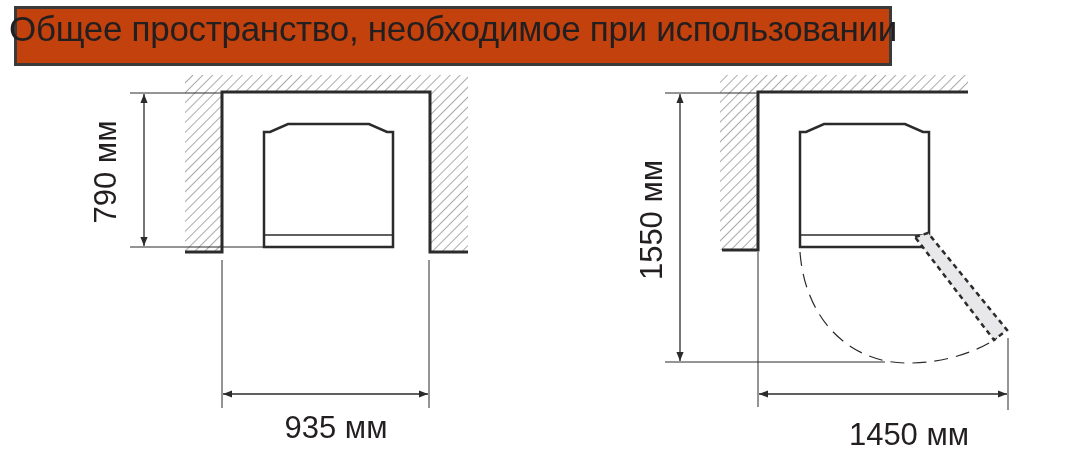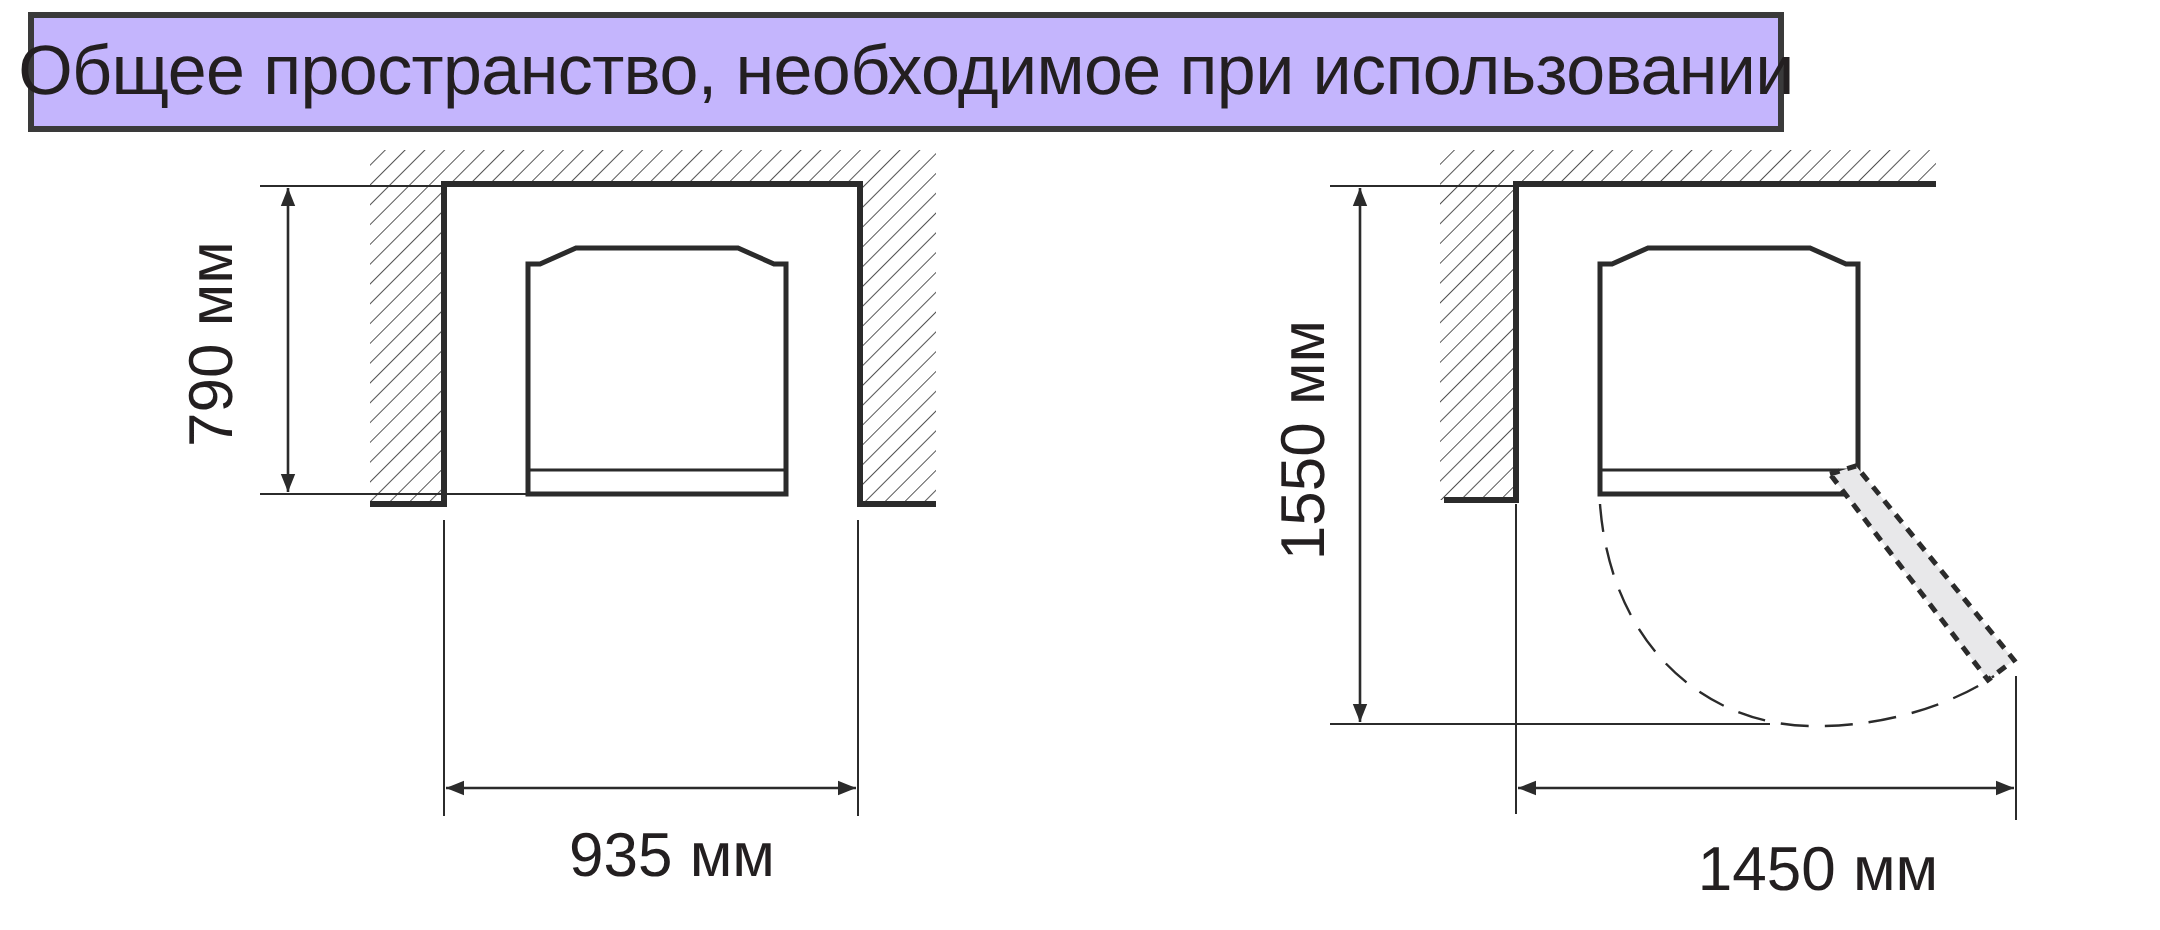--- a/index.html
+++ b/index.html
@@ -1,20 +1,20 @@
 <!DOCTYPE html>
 <html><head>
   <meta charset="utf-8">
   <style>
     html, body { margin: 0; padding: 0; background: #ffffff; }
     body { width: 1080px; height: 465px; position: relative; overflow: hidden;
            font-family: "Liberation Sans", sans-serif; color: #231f20; }
     .title-box { position: absolute; left: 14px; top: 6px; width: 878px; height: 60px;
                  border: 3px solid #3a3a3a; box-sizing: border-box; display: flex;
-                 align-items: center; justify-content: center; background: #c4b5fd; }
+                 justify-content: center; background: #c2410c; }
     .title-text { font-size: 35px; letter-spacing: -0.3px; color: #231f20; white-space: nowrap; }
     svg.diagram { position: absolute; left: 0; top: 0; }
     .dim-label { position: absolute; font-size: 31px; color: #231f20; white-space: nowrap; }
     .dim-label.vertical { transform: translate(-50%, -50%) rotate(-90deg); transform-origin: center; }
     .dim-label.horizontal { transform: translate(-50%, -50%); margin-left: 24px; }
   </style>
 </head>
 <body>
 
 <div class="title-box">

